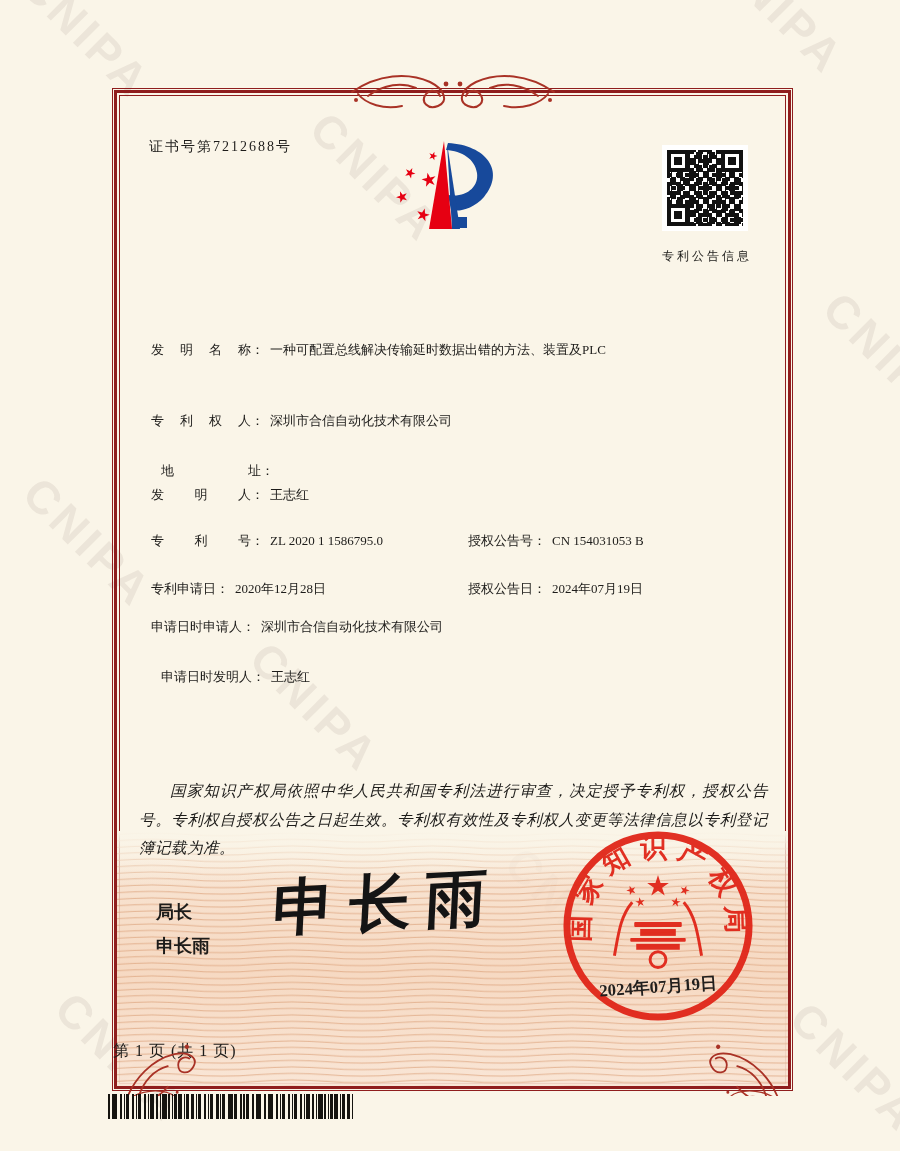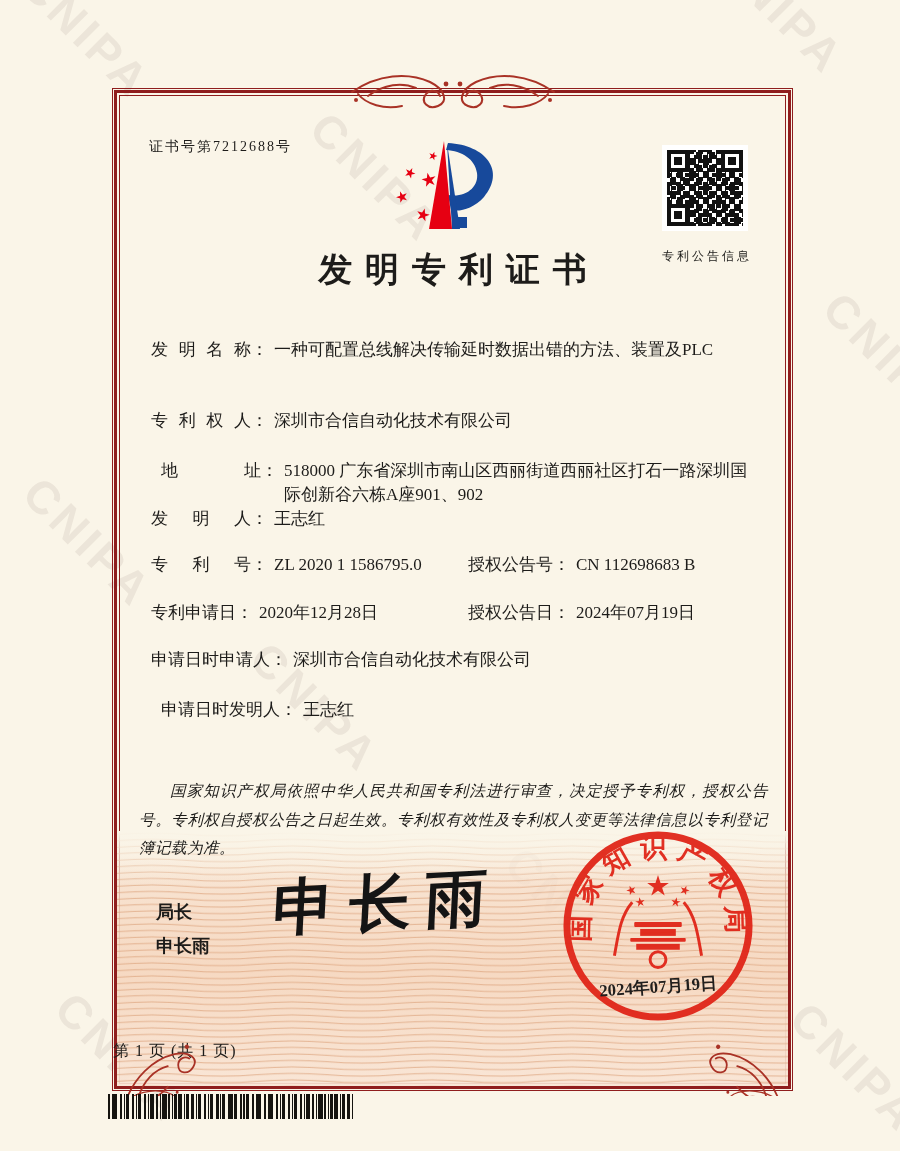--- a/index.html
+++ b/index.html
@@ -101,34 +101,34 @@
   .qr-label{
     margin-top:17px;text-align:center;font-size:12px;letter-spacing:3px;
     white-space:nowrap;
   }
   .title{
     position:absolute;left:0;right:0;top:158px;
     text-align:center;font-size:34px;font-weight:700;
     letter-spacing:0.38em;padding-left:0.38em;z-index:2;
   }
   
-  .fields{position:absolute;left:38px;right:26px;top:249px;z-index:2;font-size:17px;}
+  .fields{position:absolute;left:38px;right:26px;top:249px;z-index:2;font-size:13px;}
   .frow{display:flex;line-height:24px;}
   .col-left{width:317px;flex:none;display:flex;}
   .col-right{flex:1;display:flex;}
   .flabel{
     display:inline-block;width:100px;flex:none;
     text-align:justify;text-align-last:justify;
   }
   .flabel.natural{width:auto;text-align:left;text-align-last:auto;}
   .colon{flex:none;}
   .fvalue{margin-left:6px;}
   .fvalue.wrap{max-width:470px;}
   .m47{margin-top:47px;} .m26{margin-top:26px;margin-left:10px;} .m6{}
-  .m22{margin-top:22px;} .m24{margin-top:24px;} .m23{margin-top:23px;}
+  .m22{margin-top:22px;} .m24{margin-top:24px;} .m23{margin-top:14px;}
   
   .statement{
     position:absolute;left:26px;right:24px;top:688px;z-index:2;
     font-size:15.5px;font-style:italic;line-height:1.85;
     text-indent:2em;text-align:justify;letter-spacing:0.5px;
   }
   
   .signer{position:absolute;left:43px;top:806px;z-index:2;
     font-family:"Liberation Sans","DejaVu Sans",sans-serif;
     font-size:18px;font-weight:600;line-height:34px;}
@@ -232,58 +232,56 @@
   <div class="qr-wrap">
     <div class="qr">
       <div class="qr-cells"></div>
       <div class="finder tl"></div>
       <div class="finder tr"></div>
       <div class="finder bl"></div>
     </div>
     <div class="qr-label">专利公告信息</div>
   </div>
 
-  <div class="title">发明专利证书</div>
 
   <div class="fields">
 
     <div class="frow">
       <span class="flabel">发明名称</span>
         <span class="colon">：</span>
       <span class="fvalue">一种可配置总线解决传输延时数据出错的方法、装置及PLC</span>
     </div>
 
     <div class="frow m47">
       <span class="flabel">专利权人</span>
         <span class="colon">：</span>
       <span class="fvalue">深圳市合信自动化技术有限公司</span>
     </div>
 
     <div class="frow m26">
       <span class="flabel">地址</span>
         <span class="colon">：</span>
-      <span class="fvalue wrap">518000 广东省深圳市南山区西丽街道西丽社区打石一路深圳国际创新谷六栋A座901、902</span>
     </div>
 
     <div class="frow m6">
       <span class="flabel">发明人</span>
         <span class="colon">：</span>
       <span class="fvalue">王志红</span>
     </div>
 
     <div class="frow m22">
       <span class="col-left">
         <span class="flabel">专利号</span>
           <span class="colon">：</span>
         <span class="fvalue">ZL 2020 1 1586795.0</span>
       </span>
       <span class="col-right">
         <span class="flabel natural">授权公告号</span>
           <span class="colon">：</span>
-        <span class="fvalue">CN 112698683 B</span>
+        <span class="fvalue">CN 154031053 B</span>
       </span>
     </div>
 
     <div class="frow m24">
       <span class="col-left">
         <span class="flabel natural">专利申请日</span>
           <span class="colon">：</span>
         <span class="fvalue">2020年12月28日</span>
       </span>
       <span class="col-right">

